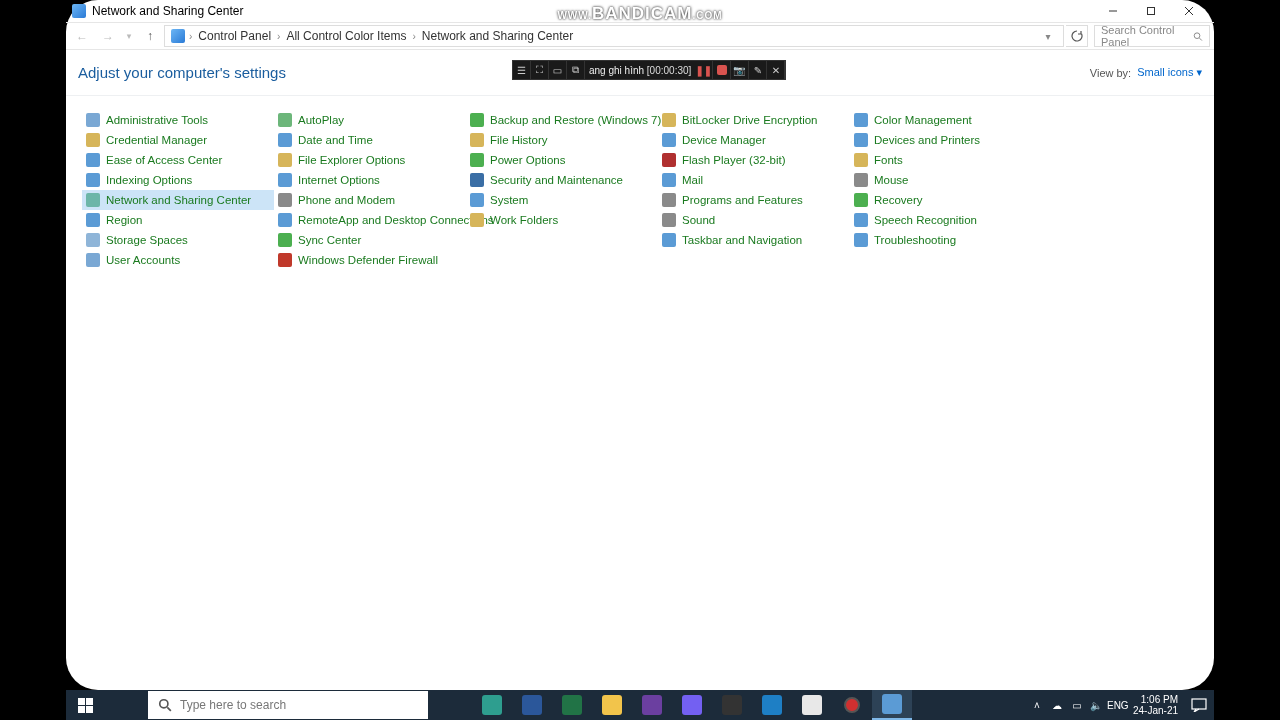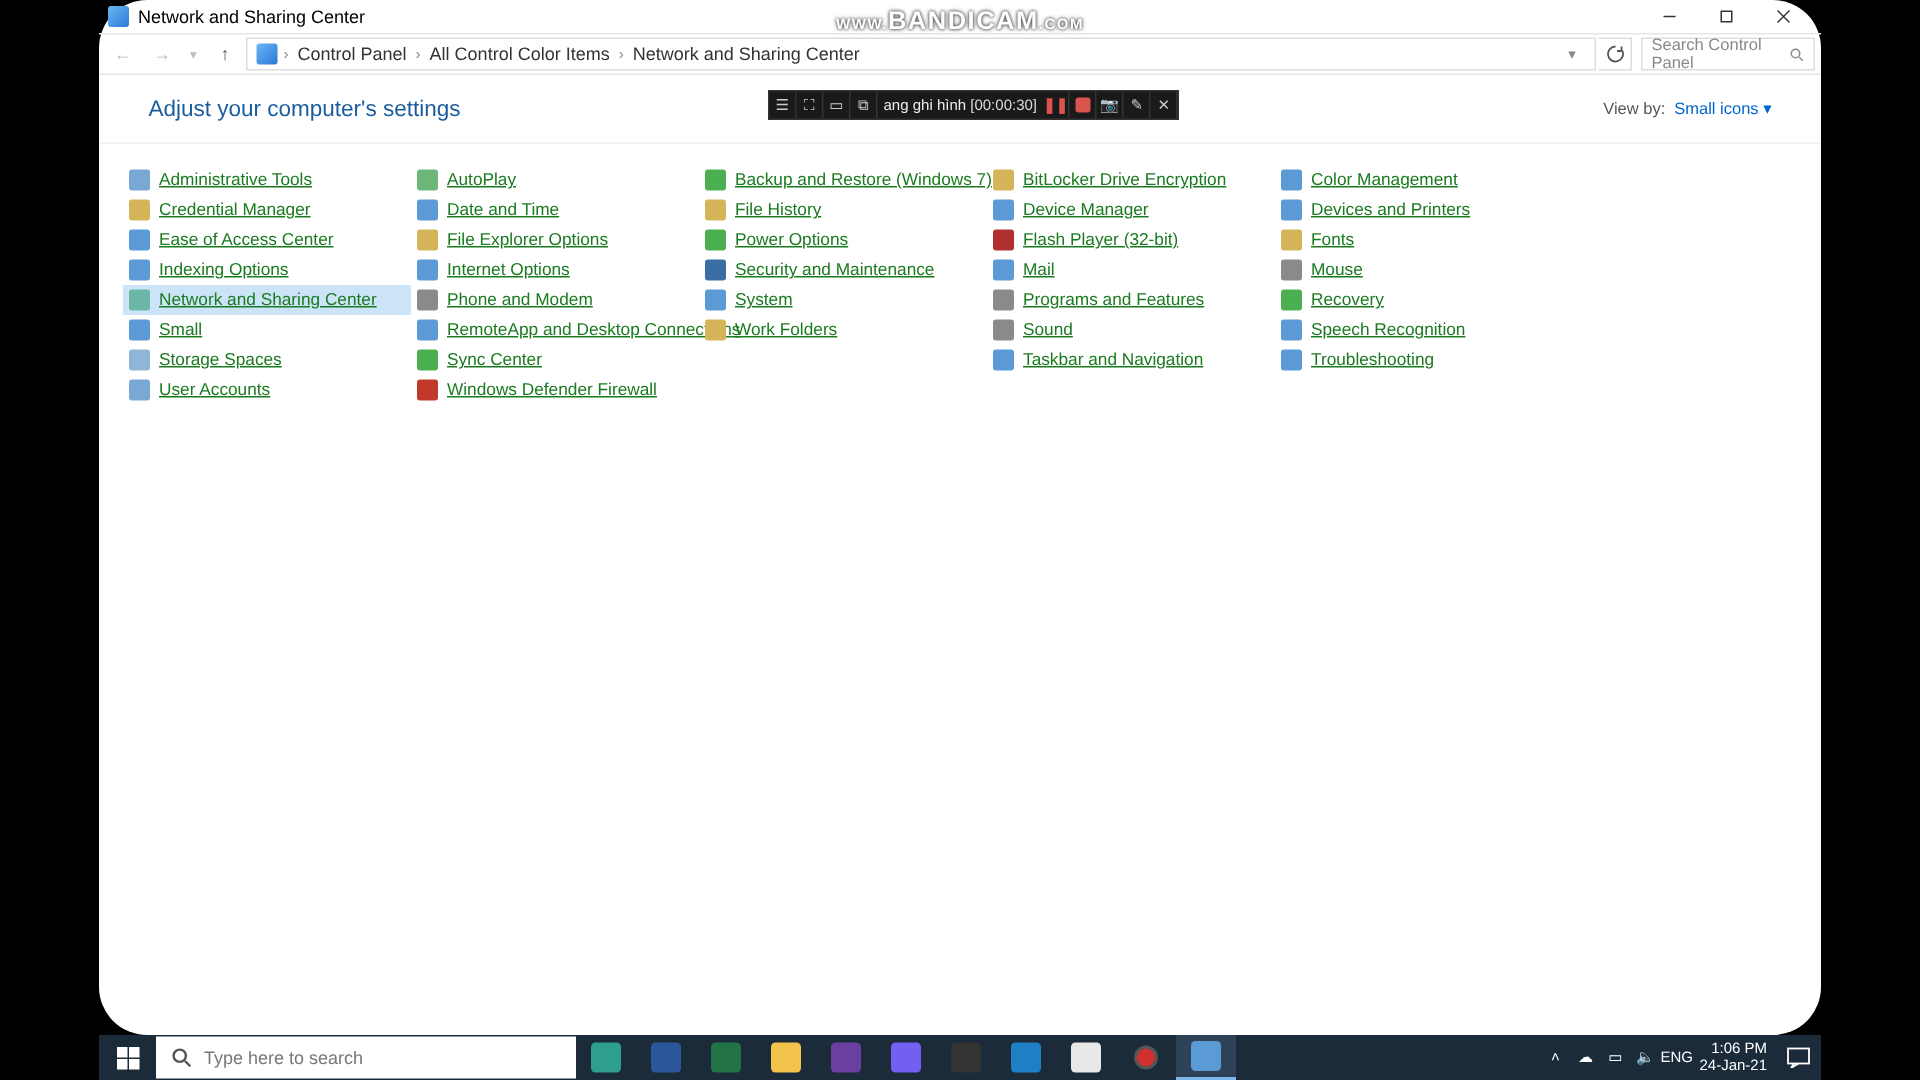--- a/index.html
+++ b/index.html
@@ -13,38 +13,38 @@
 .addrbar { height: 28px; border-top: 1px solid #e6e6e6; border-bottom: 1px solid #e6e6e6; display: flex; align-items: center; padding: 0 4px; gap: 2px; font-size: 12px; }
 .navarrow { width: 24px; height: 24px; display: flex; align-items: center; justify-content: center; color: #bbb; }
 .uparrow { color: #555; }
 .breadcrumb { flex: 1; height: 22px; border: 1px solid #ddd; display: flex; align-items: center; padding: 0 6px; gap: 4px; color: #333; }
 .breadcrumb .sep { color: #888; font-size: 10px; }
 .breadcrumb .bicon { width: 14px; height: 14px; background: linear-gradient(135deg,#6cb6f5,#2a7ad6); border-radius: 2px; }
 .crumb { padding: 0 2px; cursor: default; }
 .chev { width: 18px; color: #888; font-size: 10px; text-align: center; }
 .refresh { width: 22px; height: 22px; border: 1px solid #ddd; border-left: none; display: flex; align-items: center; justify-content: center; color: #555; }
 .searchbox { width: 116px; height: 22px; border: 1px solid #ddd; margin-left: 4px; display: flex; align-items: center; padding: 0 6px; color: #888; justify-content: space-between; }
-.header-row { height: 46px; display: flex; align-items: center; justify-content: space-between; padding: 0 33px; border-bottom: 1px solid #eef0f2; }
+.header-row { height: 46px; display: flex; align-items: center; justify-content: space-between; padding: 0 12px; border-bottom: 1px solid #eef0f2; }
 .header-row .htitle { color: #1a5d9e; font-size: 15px; font-weight: 400; }
 .viewby { font-size: 11px; color: #555; display: flex; align-items: center; gap: 6px; }
 .viewby .link { color: #0066cc; }
 .grid { padding: 14px 16px; display: flex; flex-direction: column; flex-wrap: wrap; height: 170px; align-content: flex-start; column-gap: 0; }
 .col { display: flex; flex-direction: column; width: 192px; }
-.item { display: flex; align-items: center; height: 20px; padding: 0 4px; font-size: 11.5px; color: #1a7a1f; gap: 6px; white-space: nowrap; text-decoration: underline; }
+.item { display: flex; align-items: center; height: 20px; padding: 0 4px; font-size: 11.5px; color: #1a7a1f; gap: 6px; white-space: nowrap; }
 .item.sel { background: #cce4f7; }
 .item .ico { width: 14px; height: 14px; border-radius: 2px; flex-shrink: 0; }
 .watermark { position: absolute; left: 50%; top: 4px; transform: translateX(-50%); font-family: Arial, sans-serif; font-weight: 900; font-size: 17px; letter-spacing: 1px; color: #fff; text-shadow: 0 0 2px #555, 0 0 3px #555; }
 .watermark .sm { font-size: 10px; letter-spacing: 1px; font-weight: 700; }
 .recorder { position: absolute; left: 512px; top: 60px; height: 20px; background: #1a1a1a; border: 1px solid #333; display: flex; align-items: center; font-size: 10px; color: #ccc; }
 .recorder .ricon { width: 18px; height: 18px; display: flex; align-items: center; justify-content: center; border-right: 1px solid #333; }
 .recorder .rtxt { padding: 0 4px; color: #eee; }
 .recorder .rtime { color: #ddd; }
 .recorder .pause { color: #d9534f; font-weight: bold; }
 .recorder .rec { width: 10px; height: 10px; background: #d9534f; border-radius: 2px; }
-.taskbar { position: absolute; left: 66px; bottom: 0; width: 1148px; height: 30px; background: #1c2b3a; display: flex; align-items: center; }
+.taskbar { position: absolute; left: 66px; bottom: 0; width: 1148px; height: 30px; background: #1c2b3a; display: flex; align-items: center; gap: 44px; }
 .startbtn { width: 38px; height: 30px; display: flex; align-items: center; justify-content: center; }
 .winlogo { display: grid; grid-template-columns: 7px 7px; grid-template-rows: 7px 7px; gap: 1px; }
 .winlogo div { background: #fff; }
 .searchbar { width: 280px; height: 28px; background: #fff; display: flex; align-items: center; padding: 0 10px; gap: 8px; color: #777; font-size: 12px; }
 .tasks { display: flex; height: 30px; }
 .tbtn { width: 40px; height: 30px; display: flex; align-items: center; justify-content: center; }
 .tbtn.active { background: #2d4256; border-bottom: 2px solid #7fb8e8; }
 .tbtn .ticon2 { width: 20px; height: 20px; border-radius: 3px; }
 .tray { margin-left: auto; display: flex; align-items: center; height: 30px; color: #fff; font-size: 10px; }
 .tray .ticn { width: 20px; text-align: center; }
@@ -135,21 +135,21 @@
         <div class="item">
           <div class="ico" style="background: rgb(91, 155, 213);"></div>
           <span>Indexing Options</span>
         </div>
         <div class="item sel">
           <div class="ico" style="background: rgb(108, 182, 168);"></div>
           <span>Network and Sharing Center</span>
         </div>
         <div class="item">
           <div class="ico" style="background: rgb(91, 155, 213);"></div>
-          <span>Small</span>
+          <span>Region</span>
         </div>
         <div class="item">
           <div class="ico" style="background: rgb(143, 181, 216);"></div>
           <span>Storage Spaces</span>
         </div>
         <div class="item">
           <div class="ico" style="background: rgb(122, 168, 212);"></div>
           <span>User Accounts</span>
         </div>
       </div>

